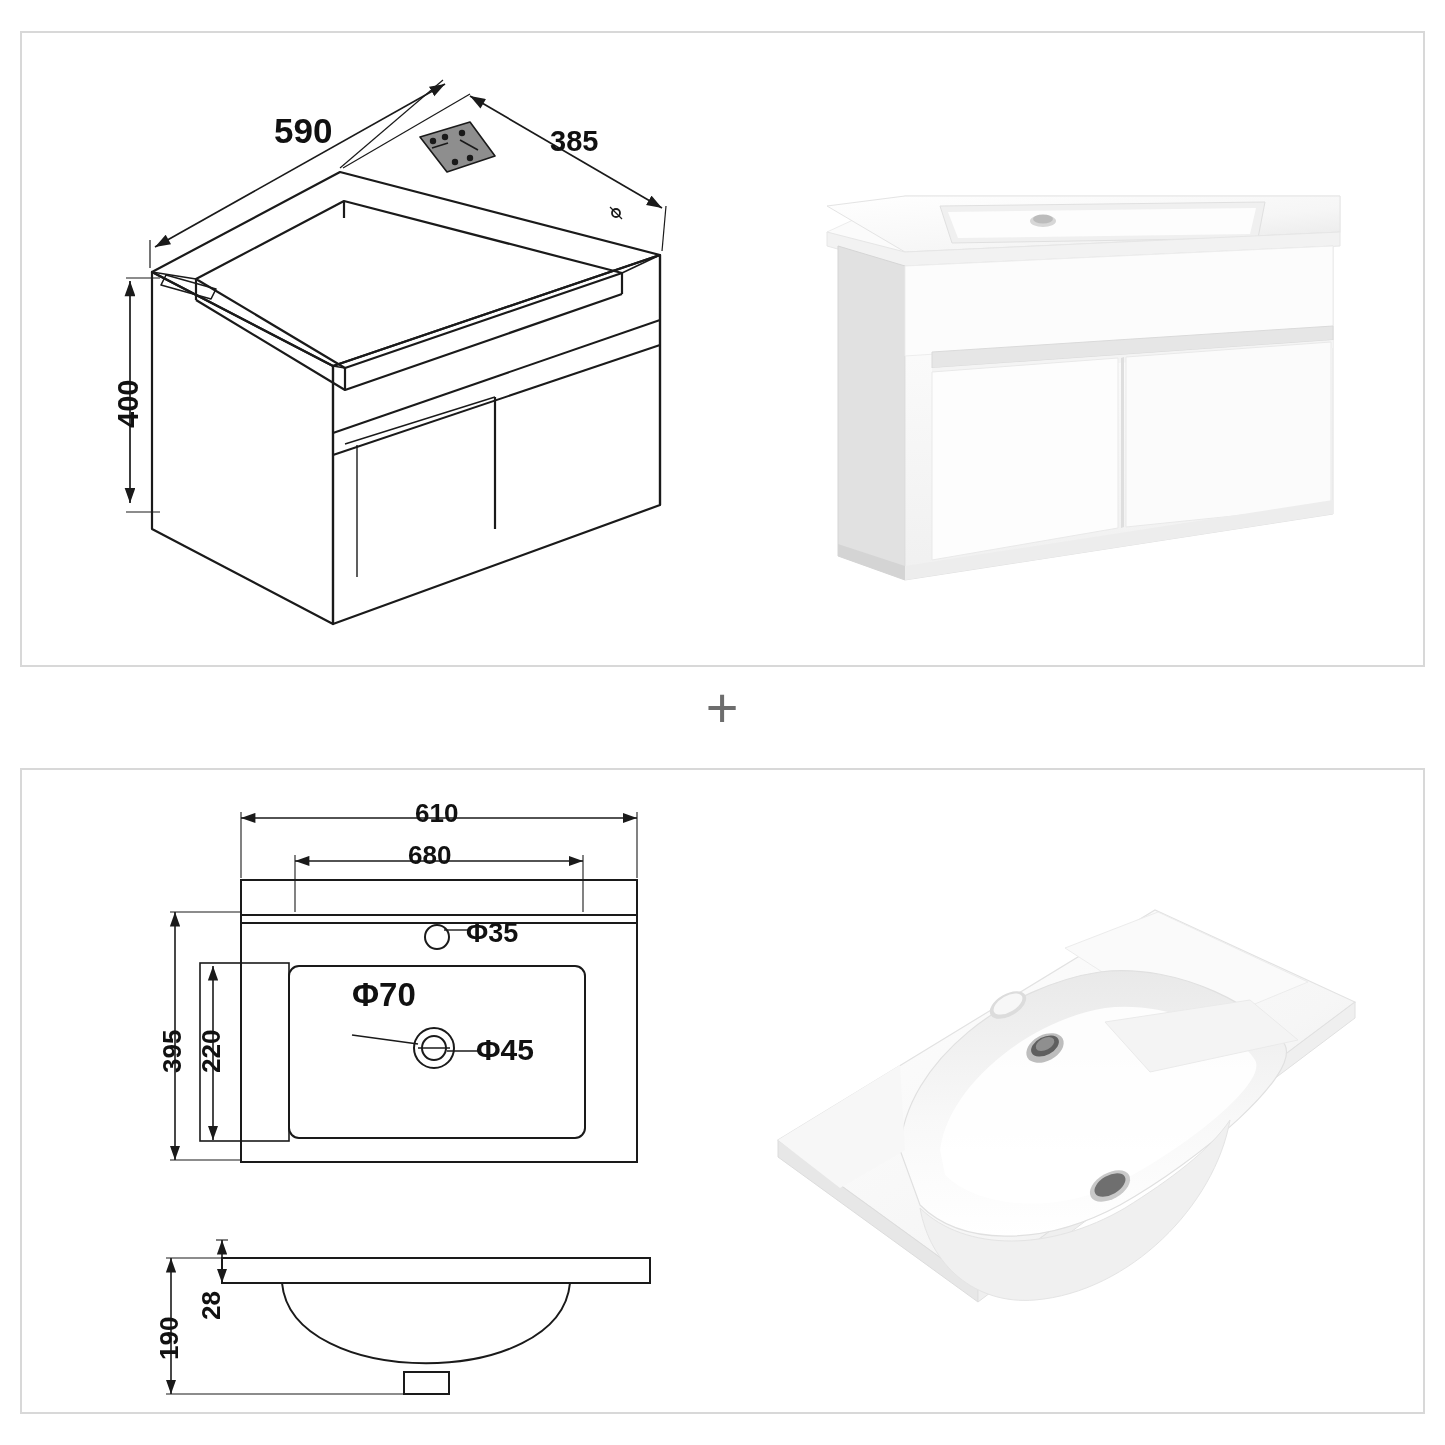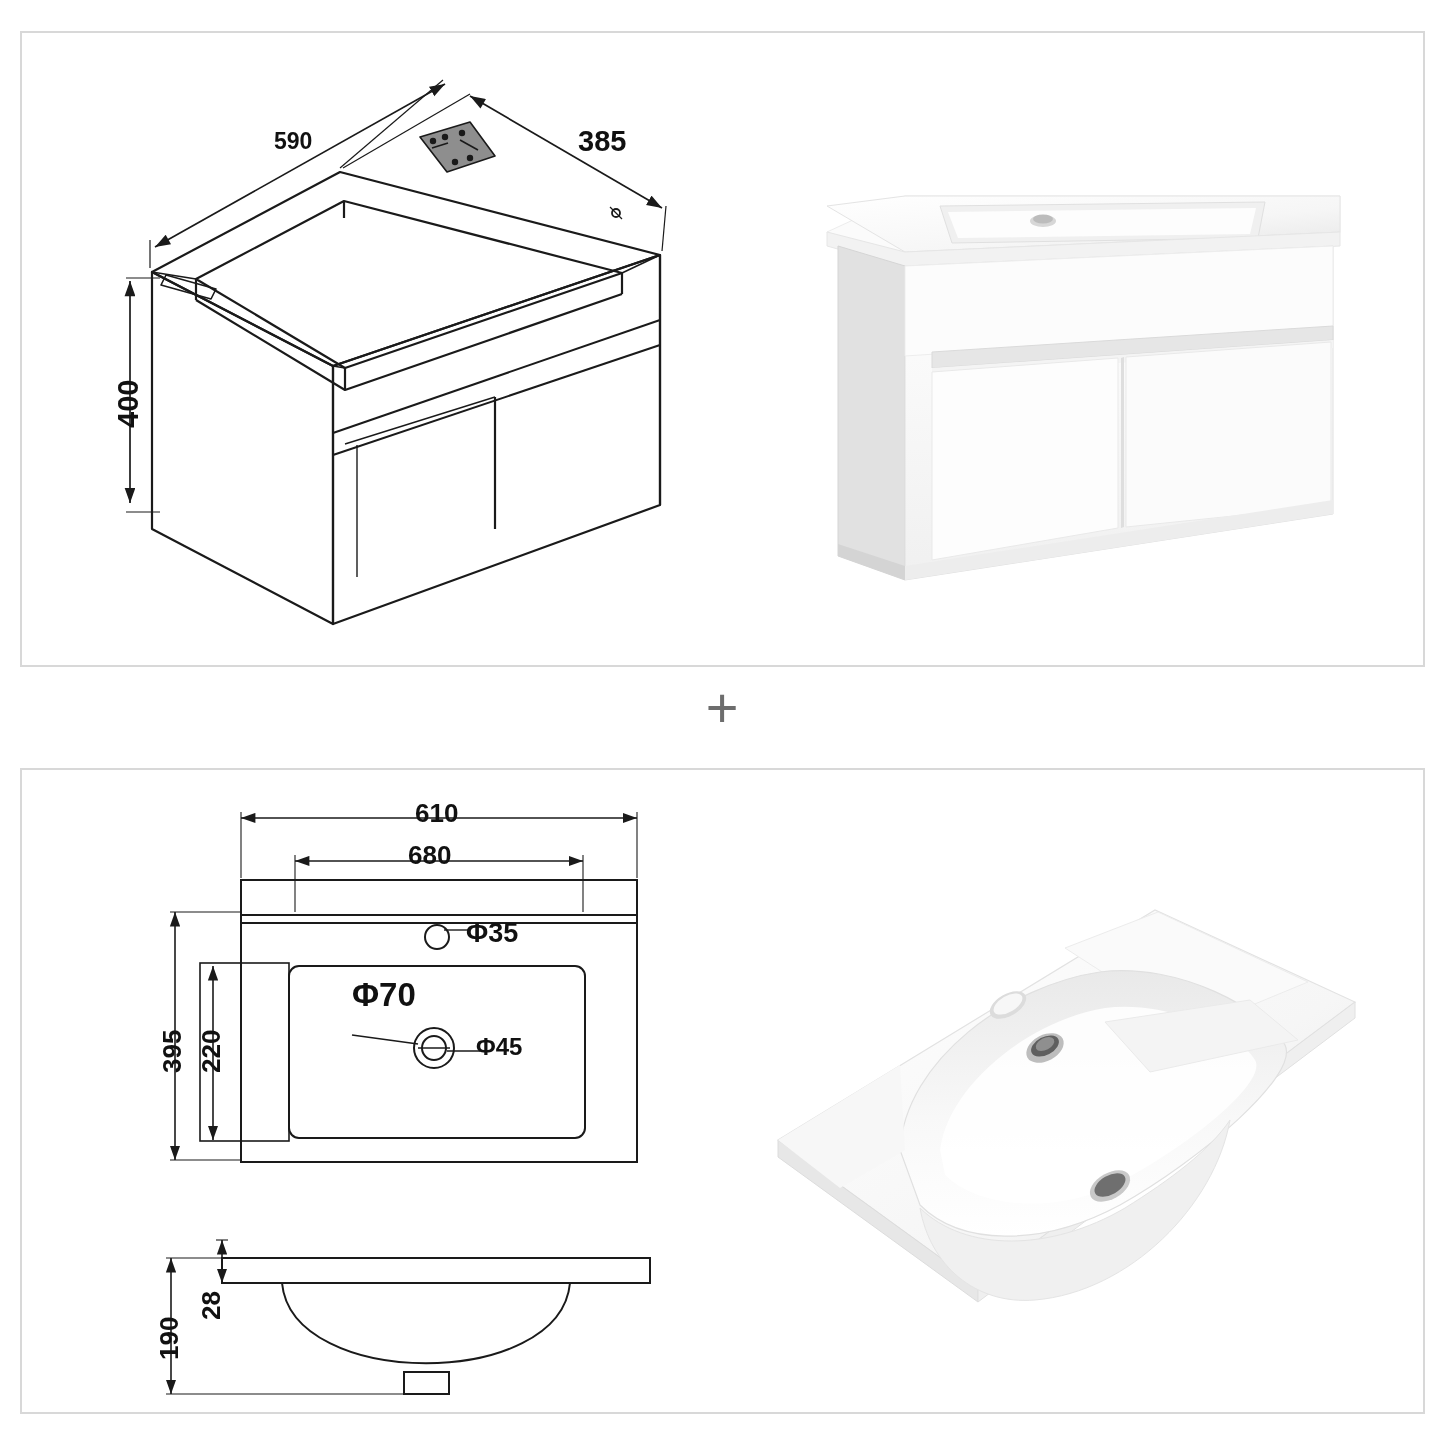--- a/index.html
+++ b/index.html
@@ -291,35 +291,35 @@
 
     <ellipse cx="1110" cy="1186" rx="22" ry="13" transform="rotate(-30 1110 1186)" fill="#c9c9c9"></ellipse>
     <ellipse cx="1110" cy="1185" rx="17" ry="9.5" transform="rotate(-30 1110 1185)" fill="#6f6f6f"></ellipse>
 
     <path d="M920,1208 C965,1252 1050,1252 1125,1208 C1170,1180 1210,1150 1230,1120 C1215,1205 1130,1292 1035,1300 C975,1305 930,1265 920,1208 Z" fill="#f0f0f0" stroke="#e4e4e4" stroke-width="1"></path>
 
     <path d="M778,1140 L900,1065 L905,1150 L840,1188 Z" fill="#f7f7f7" stroke="none"></path>
   </g>
 </svg>
 
-<div class="dimlabel" id="lbl-590" style="left:274px; top:128px; font-size:23px;">590</div>
-
-<div class="dimlabel" id="lbl-385" style="left:550px; top:125px; font-size:29px;margin-left:28px;">385</div>
+<div class="dimlabel" id="lbl-590" style="left:274px; top:111px; font-size:35px;">590</div>
+
+<div class="dimlabel" id="lbl-385" style="left:550px; top:125px; font-size:29px;">385</div>
 
 <div class="dimlabel rot90" id="lbl-400" style="left:112px; top:428px; font-size:29px;">400</div>
 
 <div class="dimlabel" id="lbl-610" style="left:415px; top:798px; font-size:26px;">610</div>
 
 <div class="dimlabel" id="lbl-450" style="left:408px; top:840px; font-size:26px;">680</div>
 
 <div class="dimlabel rot90" id="lbl-395" style="left:157px; top:1073px; font-size:26px;">395</div>
 
 <div class="dimlabel rot90" id="lbl-220" style="left:196px; top:1073px; font-size:26px;">220</div>
 
 <div class="dimlabel" id="lbl-d35" style="left:466px; top:918px; font-size:27px;text-align:center;">Φ35</div>
 
 <div class="dimlabel" id="lbl-d70" style="left:352px; top:976px; font-size:33px;">Φ70</div>
 
-<div class="dimlabel" id="lbl-d45" style="left:476px; top:1033px; font-size:24px;">Φ45</div>
+<div class="dimlabel" id="lbl-d45" style="left:476px; top:1033px; font-size:30px;">Φ45</div>
 
 <div class="dimlabel rot90" id="lbl-190" style="left:154px; top:1360px; font-size:26px;">190</div>
 
 <div class="dimlabel rot90" id="lbl-28" style="left:196px; top:1320px; font-size:26px;">28</div>
 
 </body></html>

